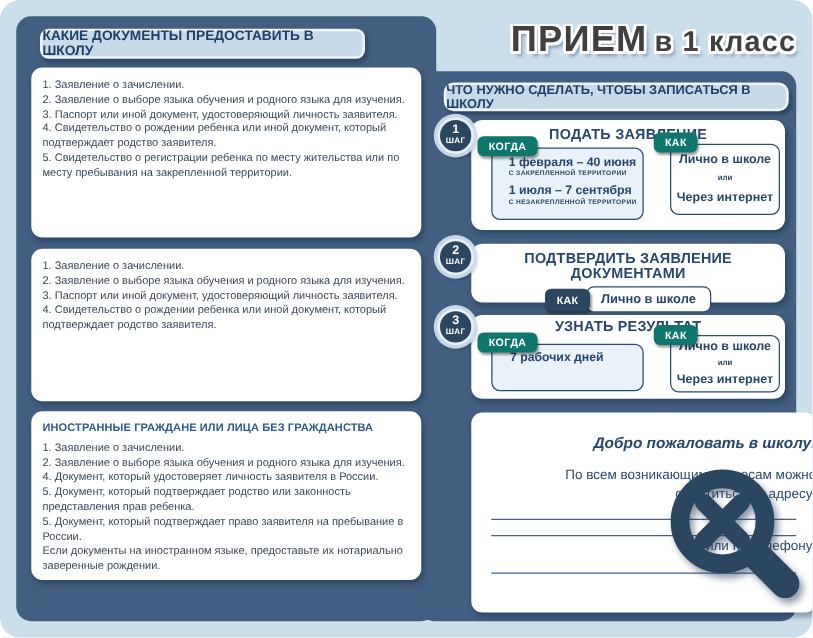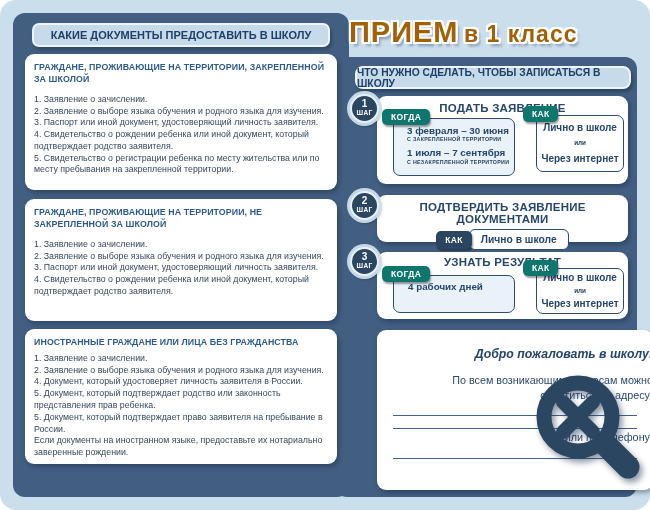--- a/index.html
+++ b/index.html
@@ -3,30 +3,30 @@
 <meta charset="utf-8">
 <style>
   html,body{margin:0;padding:0;background:#fff;}
   body{font-family:"Liberation Sans","DejaVu Sans",sans-serif;-webkit-font-smoothing:antialiased;}
   .page{position:relative;width:650px;height:510px;background:#cbdeec;border-radius:16px;overflow:hidden;}
 
   .panel{position:absolute;background:#425e80;}
   .panel-left{left:13px;top:13px;width:336px;height:484px;border-radius:12px;}
   .panel-right{left:335px;top:57px;width:302px;height:440px;border-radius:12px;}
 
-  .lt-header{position:absolute;left:32px;top:23px;width:298px;height:24px;background:#c6daea;
+  .lt-header{position:absolute;left:32px;top:23px;width:260px;height:24px;background:#c6daea;
     border:2px solid #eef5fa;border-radius:7px;display:flex;align-items:center;justify-content:center;
     font-weight:bold;font-size:11px;color:#1e3f66;box-shadow:2px 3px 3px rgba(15,35,60,.35);box-sizing:border-box;}
 
   .card{position:absolute;background:#fff;border-radius:9px;box-shadow:2px 3px 4px rgba(15,35,60,.35);box-sizing:border-box;}
   .doc-card{left:25px;width:312px;padding:8px 9px;overflow:hidden;}
   .group-head{font-weight:bold;font-size:8.8px;line-height:1.35;color:#2e5a8c;margin-bottom:8px;letter-spacing:.1px;}
   .li{font-size:8.8px;line-height:1.34;color:#37485c;}
 
-  .rt-title{position:absolute;left:349px;top:16px;width:288px;text-align:left;font-weight:bold;color:#a16207;letter-spacing:1px;
+  .rt-title{position:absolute;left:349px;top:16px;width:288px;text-align:right;font-weight:bold;color:#404040;letter-spacing:1px;
     text-shadow:-2px -2px 0 #fff,2px -2px 0 #fff,-2px 2px 0 #fff,2px 2px 0 #fff,0 -2px 0 #fff,0 2px 0 #fff,-2px 0 0 #fff,2px 0 0 #fff,3px 4px 3px rgba(35,60,95,.45);}
   .rt-title .t1{font-size:29px;}
   .rt-title .t2{font-size:23px;}
 
   .rt-header{position:absolute;left:355px;top:66px;width:276px;height:23px;background:#c6daea;
     border:2px solid #eef5fa;border-radius:8px;display:flex;align-items:center;justify-content:center;
     font-weight:bold;font-size:10.3px;color:#1e3f66;box-shadow:2px 3px 3px rgba(15,35,60,.4);box-sizing:border-box;}
 
   .step-card{left:377px;width:251px;}
   .step-title{font-weight:bold;font-size:11.5px;color:#27466b;text-align:center;margin-top:6px;letter-spacing:.2px;}
@@ -68,30 +68,28 @@
 
 <div class="page">
   <div class="panel panel-left"></div>
   <div class="panel panel-right"></div>
 
   <div class="lt-header">
     <span>КАКИЕ ДОКУМЕНТЫ ПРЕДОСТАВИТЬ В ШКОЛУ</span>
   </div>
 
   <div class="card doc-card" style="top:54px;height:136px;">
-    <div class="group-head">ГРАЖДАНЕ, ПРОЖИВАЮЩИЕ НА ТЕРРИТОРИИ, ЗАКРЕПЛЕННОЙ ЗА ШКОЛОЙ</div>
     <div class="li">1. Заявление о зачислении.</div>
     <div class="li">2. Заявление о выборе языка обучения и родного языка для изучения.</div>
     <div class="li">3. Паспорт или иной документ, удостоверяющий личность заявителя.</div>
     <div class="li">4. Свидетельство о рождении ребенка или иной документ, который подтверждает родство заявителя.</div>
     <div class="li">5. Свидетельство о регистрации ребенка по месту жительства или по месту пребывания на закрепленной территории.</div>
   </div>
 
   <div class="card doc-card" style="top:199px;height:122px;">
-    <div class="group-head">ГРАЖДАНЕ, ПРОЖИВАЮЩИЕ НА ТЕРРИТОРИИ, НЕ ЗАКРЕПЛЕННОЙ ЗА ШКОЛОЙ</div>
     <div class="li">1. Заявление о зачислении.</div>
     <div class="li">2. Заявление о выборе языка обучения и родного языка для изучения.</div>
     <div class="li">3. Паспорт или иной документ, удостоверяющий личность заявителя.</div>
     <div class="li">4. Свидетельство о рождении ребенка или иной документ, который подтверждает родство заявителя.</div>
   </div>
 
   <div class="card doc-card" style="top:329px;height:135px;">
     <div class="group-head" style="margin-bottom:4px">ИНОСТРАННЫЕ ГРАЖДАНЕ ИЛИ ЛИЦА БЕЗ ГРАЖДАНСТВА</div>
     <div class="li">1. Заявление о зачислении.</div>
     <div class="li">2. Заявление о выборе языка обучения и родного языка для изучения.</div>
@@ -111,21 +109,21 @@
   </div>
 
   <div class="step-circle" style="top:94px;">
     <div class="num">1</div>
     <div class="shag">ШАГ</div>
   </div>
   <div class="card step-card" style="top:96px;height:88px;">
     <div class="step-title">ПОДАТЬ ЗАЯВЛЕНИЕ</div>
     <div class="pill" style="left:5px;top:13px;">КОГДА</div>
     <div class="sub-box sub-blue" style="left:16px;top:22px;width:122px;height:58px;padding:6px 0 0 13px;">
-      <div class="date-main">3 февраля – 30 июня</div>
+      <div class="date-main">1 февраля – 40 июня</div>
       <div class="date-sub">С ЗАКРЕПЛЕННОЙ ТЕРРИТОРИИ</div>
       <div class="date-main">1 июля – 7 сентября</div>
       <div class="date-sub">С НЕЗАКРЕПЛЕННОЙ ТЕРРИТОРИИ</div>
     </div>
     <div class="pill" style="left:146px;top:10px;">КАК</div>
     <div class="sub-box sub-white" style="left:159px;top:19px;width:88px;height:57px;">
       <div class="how-stack">
         <div class="how-main">Лично в школе</div>
         <div class="how-or">или</div>
         <div class="how-main">Через интернет</div>
@@ -146,21 +144,21 @@
   </div>
 
   <div class="step-circle" style="top:247px;">
     <div class="num">3</div>
     <div class="shag">ШАГ</div>
   </div>
   <div class="card step-card" style="top:252px;height:67px;">
     <div class="step-title" style="margin-top:4px;">УЗНАТЬ РЕЗУЛЬТАТ</div>
     <div class="pill" style="left:5px;top:14px;">КОГДА</div>
     <div class="sub-box sub-blue" style="left:16px;top:23px;width:122px;height:38px;padding:4px 0 0 14px;">
-      <div class="date-main" style="line-height:1.5;">4 рабочих дней</div>
+      <div class="date-main" style="line-height:1.5;">7 рабочих дней</div>
     </div>
     <div class="pill" style="left:146px;top:8px;">КАК</div>
     <div class="sub-box sub-white" style="left:159px;top:16px;width:88px;height:46px;">
       <div class="how-stack">
         <div class="how-main">Лично в школе</div>
         <div class="how-or">или</div>
         <div class="how-main">Через интернет</div>
       </div>
     </div>
   </div>

